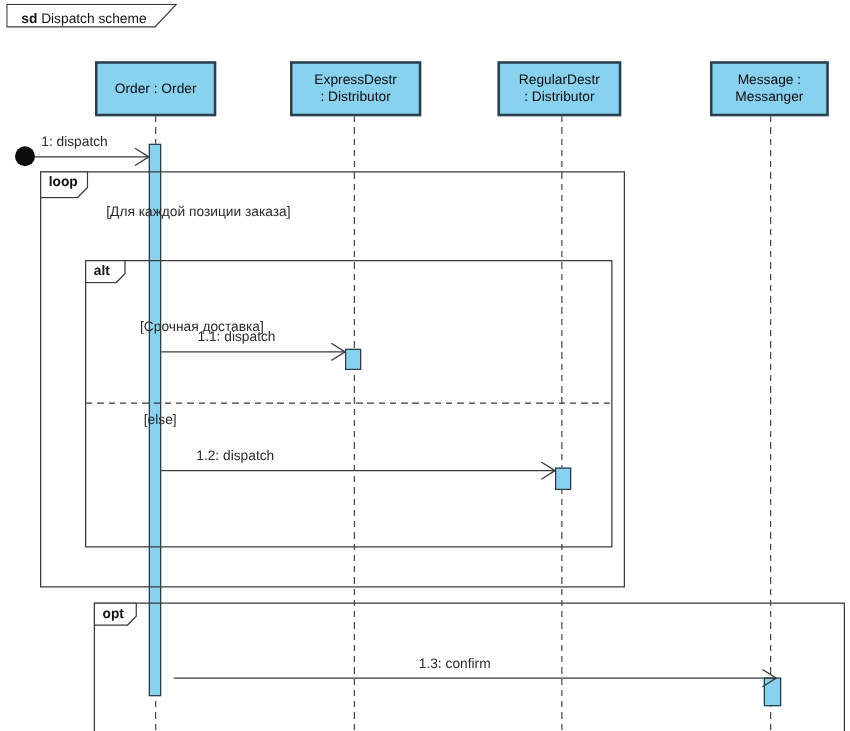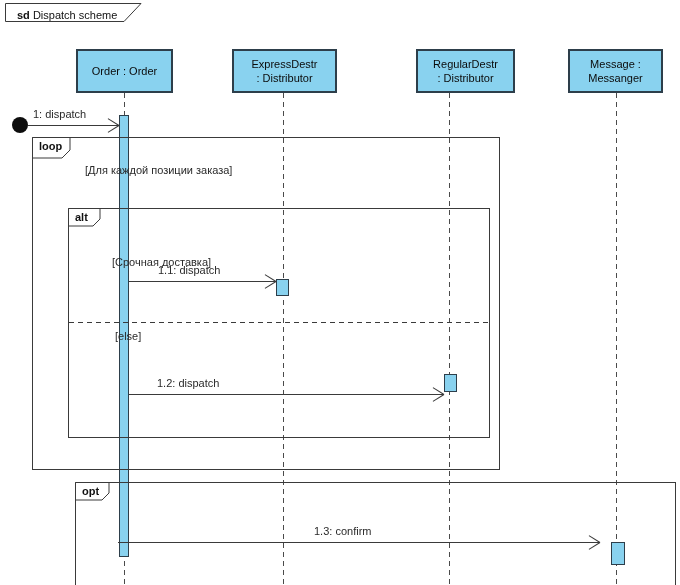--- a/index.html
+++ b/index.html
@@ -77,21 +77,21 @@
   </div>
 
   <div class="ll-line" style="left:124px;top:93px;height:492px;"></div>
   <div class="ll-line" style="left:283px;top:93px;height:492px;"></div>
   <div class="ll-line" style="left:449px;top:93px;height:492px;"></div>
   <div class="ll-line" style="left:616px;top:93px;height:492px;"></div>
 
   <div class="ll-head" style="left:76px;top:49px;width:97px;height:44px;"><span>Order : Order</span></div>
   <div class="ll-head" style="left:232px;top:49px;width:105px;height:44px;"><span>ExpressDestr
 : Distributor</span></div>
-  <div class="ll-head" style="left:416px;top:49px;width:99px;height:44px;"><span>RegularDestr
+  <div class="ll-head" style="left:398px;top:49px;width:99px;height:44px;"><span>RegularDestr
 : Distributor</span></div>
   <div class="ll-head" style="left:568px;top:49px;width:95px;height:44px;"><span>Message :
 Messanger</span></div>
 
   <div class="act" style="left:119px;top:115px;width:10px;height:442px;"></div>
   <div class="act" style="left:276px;top:279px;width:13px;height:17px;"></div>
   <div class="act" style="left:444px;top:374px;width:13px;height:18px;"></div>
   <div class="act" style="left:611px;top:542px;width:14px;height:23px;"></div>
 
   <div class="frame" style="left:32px;top:137px;width:468px;height:333px;">
@@ -132,25 +132,25 @@
     <div class="arrowhead"></div>
     <span class="msg-label" style="left:5px;">1: dispatch</span>
   </div>
 
   <div class="msg" style="left:129px;top:281px;width:147px;">
     <div class="msg-line"></div>
     <div class="arrowhead"></div>
     <span class="msg-label" style="left:29px;">1.1: dispatch</span>
   </div>
 
-  <div class="msg" style="left:129px;top:394px;width:315px;">
+  <div class="msg" style="left:129px;top:376px;width:315px;">
     <div class="msg-line"></div>
     <div class="arrowhead"></div>
     <span class="msg-label" style="left:28px;">1.2: dispatch</span>
   </div>
 
-  <div class="msg" style="left:118px;top:542px;width:482px;">
+  <div class="msg" style="left:139px;top:542px;width:482px;">
     <div class="msg-line"></div>
     <div class="arrowhead"></div>
     <span class="msg-label" style="left:196px;">1.3: confirm</span>
   </div>
 
 </div>
 
 </body></html>

